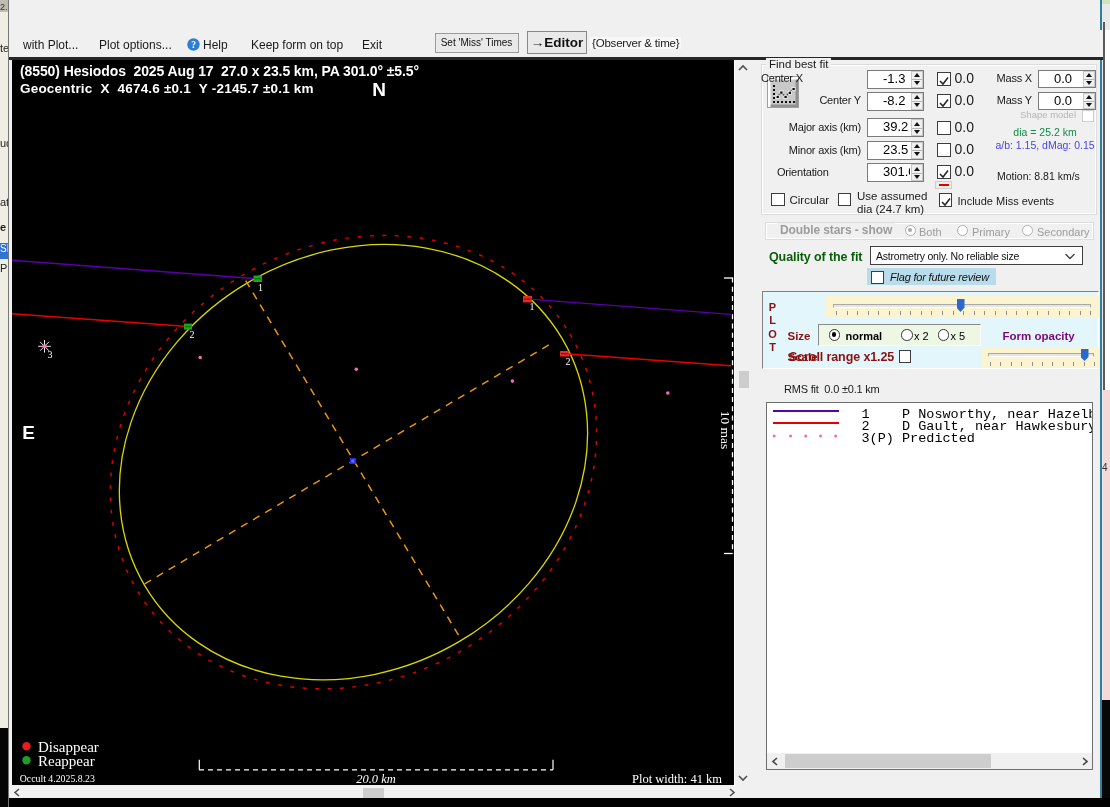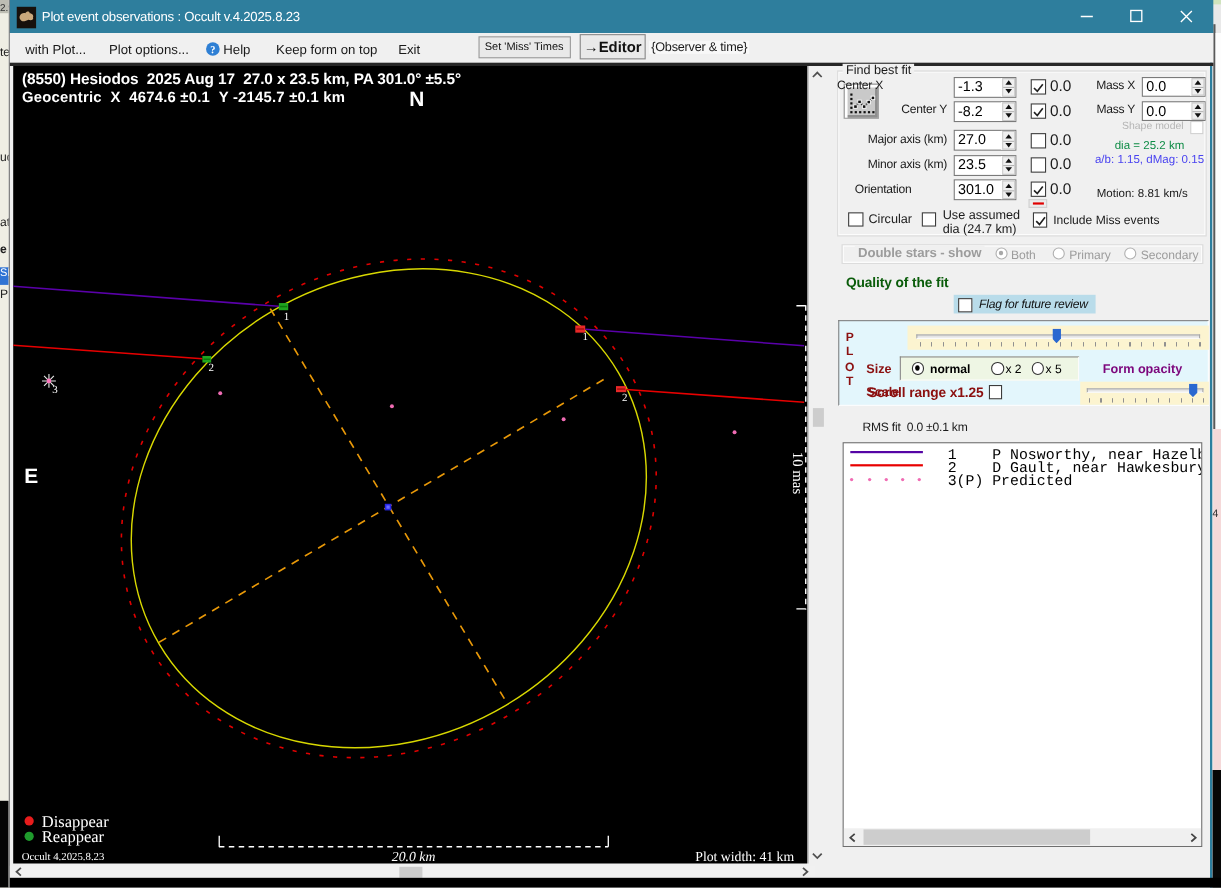--- a/index.html
+++ b/index.html
@@ -17,21 +17,21 @@
 #menusep{left:0;top:57px;width:1094px;height:3px;background:#262626;}
 .mi{top:8px;font-size:12px;color:#1a1a1a;}
 #plotblack{left:3px;top:60px;width:723px;height:725px;background:#000;}
 #vsb{left:726px;top:60px;width:16px;height:727px;background:#f0f0f0;}
 #panel{left:742px;top:60px;width:349px;height:737px;background:#f0f0f0;}
 #hsb{left:0;top:787px;width:732px;height:11px;background:#f1f1f1;}
 #blackbottom{left:0;top:798px;width:1110px;height:9px;background:#000;}
 
 .btn{background:#e9e9e9;border:1px solid #9a9a9a;font-size:11.5px;text-align:center;color:#111;}
 .cb{background:#fff;border:1px solid #3c3c3c;}
-.inp{background:#fff;border:1px solid #7a7a7a;font-size:13px;color:#000;padding-left:3px;}
+.inp{background:#fff;border:1px solid #7a7a7a;font-size:13px;color:#000;padding-left:15px;}
 .spin{position:absolute;background:#f0f0f0;border-left:1px solid #fff;box-shadow:inset 0 0 0 1px #c8c8c8;}
 .spin::after{content:"";position:absolute;left:1px;right:1px;top:50%;height:1px;background:#b4b4b4;}
 .lab{font-size:11px;letter-spacing:-0.2px;color:#1a1a1a;white-space:nowrap;}
 .zz{position:absolute;font-size:14px;color:#1a1a1a;line-height:14px;}
 .tri-u{width:0;height:0;border-left:3.8px solid transparent;border-right:3.8px solid transparent;border-bottom:4.6px solid #111;position:absolute;left:2.5px;top:2.5px;}
 .tri-d{width:0;height:0;border-left:3.8px solid transparent;border-right:3.8px solid transparent;border-top:4.6px solid #111;position:absolute;left:2.5px;bottom:2.5px;}
 .radio{border:1px solid #333;border-radius:50%;background:#fff;}
 .rdot{position:absolute;left:2.5px;top:2.5px;width:4px;height:4px;border-radius:50%;background:#000;}
 .etch{border:1px solid #dcdcdc;box-shadow:inset 0 0 0 1px #ffffff;}
 .mono{font-family:"Liberation Mono",monospace;}
@@ -53,32 +53,20 @@
 <div class="abs" id="bgR">
   <div class="abs" style="left:0;top:0;width:8px;height:4px;background:#cfe3bd;"></div>
   <div class="abs" style="left:1px;top:22px;width:2px;height:368px;background:#5a5a5a;"></div>
   <div class="abs" style="left:3px;top:30px;width:5px;height:360px;background:#fdfdfd;"></div>
   <div class="abs" style="left:1px;top:390px;width:7px;height:310px;background:#f5d9d9;"></div>
   <div class="abs" style="left:0;top:462px;font-size:10px;color:#333;">4</div>
   <div class="abs" style="left:0;top:700px;width:8px;height:107px;background:#070707;"></div>
 </div>
 
 <div class="abs" id="win">
-<div class="abs" id="titlebar">
-  <svg class="abs" style="left:6px;top:6px;" width="18" height="20">
-    <rect x="0" y="0" width="18" height="20" fill="#17110c"></rect>
-    <path d="M3 11 C2 8 5 5 8 6 C9 4 12 4 12 6 C14 6 16 8 15 10 C16 12 13 13 11 12 L8 13 C6 14 4 13 3 11 Z" fill="#c9a87c"></path>
-  </svg>
-  <div class="abs" id="title">Plot event observations : Occult v.4.2025.8.23</div>
-  <svg class="abs" style="left:966px;top:0;" width="128" height="30">
-    <line x1="7.5" y1="15" x2="18.5" y2="15" stroke="#fff" stroke-width="1.2"></line>
-    <rect x="53" y="9.5" width="10" height="10" fill="none" stroke="#fff" stroke-width="1.2"></rect>
-    <path d="M98.5 10 L108.5 20 M108.5 10 L98.5 20" stroke="#fff" stroke-width="1.2"></path>
-  </svg>
-</div>
 <div class="abs" id="menubar">
   <div class="abs mi" style="left:14px;">with Plot...</div>
   <div class="abs mi" style="left:90px;">Plot options...</div>
   <svg class="abs" style="left:178px;top:7.5px;" width="13" height="13">
           <circle cx="6.5" cy="6.5" r="6.2" fill="#2e7fd4"></circle>
           <text x="6.5" y="10" font-size="9.5" font-weight="bold" fill="#fff" text-anchor="middle" font-family="Liberation Serif,serif">?</text>
         </svg>
   <div class="abs mi" style="left:194px;">Help</div>
   <div class="abs mi" style="left:242px;">Keep form on top</div>
   <div class="abs mi" style="left:353px;">Exit</div>
@@ -208,21 +196,21 @@
       </g>
     </svg>
   </div>
   <div class="abs lab" style="left:10px;top:12px;width:100px;">Center X</div>
   <div class="abs lab" style="left:10px;top:34px;width:100px;text-align:right;">Center Y</div>
   <div class="abs lab" style="left:10px;top:61px;width:100px;text-align:right;">Major axis (km)</div>
   <div class="abs lab" style="left:10px;top:83.5px;width:100px;text-align:right;">Minor axis (km)</div>
   <div class="abs lab" style="left:26px;top:106px;width:100px;text-align:left;">Orientation</div>
   <div class="abs inp" style="left:116px;top:9.5px;width:57px;height:19px;">-1.3</div>
   <div class="abs inp" style="left:116px;top:31.5px;width:57px;height:19px;">-8.2</div>
-  <div class="abs inp" style="left:116px;top:58px;width:57px;height:19px;">27.0</div>
+  <div class="abs inp" style="left:116px;top:58px;width:57px;height:19px;">39.2</div>
   <div class="abs inp" style="left:116px;top:80.5px;width:57px;height:19px;">23.5</div>
   <div class="abs inp" style="left:116px;top:103px;width:57px;height:19px;">301.0</div>
   <div class="spin" style="left:159px;top:10.5px;width:13px;height:17px;">
           <div class="tri-u"></div>
           <div class="tri-d"></div>
         </div>
   <div class="spin" style="left:159px;top:32.5px;width:13px;height:17px;">
           <div class="tri-u"></div>
           <div class="tri-d"></div>
         </div>
@@ -286,20 +274,26 @@
   <div class="abs" style="left:26px;top:162.5px;font-size:12px;font-weight:bold;color:#9c9c9c;background:#f0f0f0;padding:0 3px;letter-spacing:-0.1px;">Double stars - show</div>
   <div class="abs radio" style="left:153.5px;top:164.5px;width:11px;height:11px;border-color:#b0b0b0;">
           <div class="rdot" style="background:#a8a8a8;left:2.2px;top:2.2px;width:4.5px;height:4.5px;"></div>
         </div>
   <div class="abs" style="left:168px;top:165.5px;font-size:11px;color:#9c9c9c;">Both</div>
   <div class="abs radio" style="left:205.5px;top:164.5px;width:11px;height:11px;border-color:#b0b0b0;"></div>
   <div class="abs" style="left:221px;top:165.5px;font-size:11px;color:#9c9c9c;">Primary</div>
   <div class="abs radio" style="left:270.5px;top:164.5px;width:11px;height:11px;border-color:#b0b0b0;"></div>
   <div class="abs" style="left:286px;top:165.5px;font-size:11px;color:#9c9c9c;">Secondary</div>
   <div class="abs" style="left:18px;top:190px;font-size:12.5px;font-weight:bold;color:#0a5c0a;letter-spacing:-0.1px;">Quality of the fit</div>
+  <div class="abs" style="left:119px;top:186px;width:213px;height:18.5px;background:#fff;border:1px solid #404040;">
+    <div class="abs" style="left:5px;top:2.5px;font-size:10.5px;letter-spacing:-0.2px;color:#111;">Astrometry only. No reliable size</div>
+    <svg class="abs" style="right:6px;top:5px;" width="12" height="9">
+            <path d="M1.5 2 L6 6.5 L10.5 2" stroke="#444" stroke-width="1.4" fill="none"></path>
+          </svg>
+  </div>
   <div class="abs" style="left:116px;top:208px;width:129px;height:17px;background:#b9dcea;"></div>
   <div class="abs cb" style="left:120px;top:210.5px;width:13px;height:13px;"></div>
   <div class="abs" style="left:139px;top:211px;font-size:11px;letter-spacing:-0.2px;font-style:italic;color:#111;">Flag for future review</div>
   <div class="abs" style="left:11px;top:231px;width:337px;height:78px;background:#e3f6fc;border-top:1px solid #808080;border-left:1px solid #808080;border-right:1px solid #fdfdfd;border-bottom:1px solid #fdfdfd;"></div>
   <div class="abs" style="left:14.5px;top:240.5px;width:14px;text-align:center;font-size:11px;font-weight:bold;color:#8b1010;line-height:13.5px;">P<br>L<br>O<br>T</div>
   <div class="abs" style="left:36.5px;top:242.5px;font-size:11.5px;font-weight:bold;color:#8b1010;margin-top:48px;">Scale</div>
   <div class="abs" style="left:73.5px;top:236px;width:274.5px;height:21.5px;background:#fcf4d0;"></div>
   <div class="abs" style="left:81.5px;top:244px;width:258.5px;height:3.5px;background:#e4e4e4;border:1px solid #a8a8a8;border-bottom-color:#fff;"></div>
   <div class="abs" style="left:84.5px;top:250.5px;width:257px;height:4px;background:repeating-linear-gradient(90deg,#909090 0,#909090 1px,transparent 1px,transparent 10.6px);"></div>
   <div class="abs" style="left:205.5px;top:238.5px;width:8px;height:13.5px;background:#2a68d0;clip-path:polygon(0 0,100% 0,100% 68%,50% 100%,0 68%);"></div>

